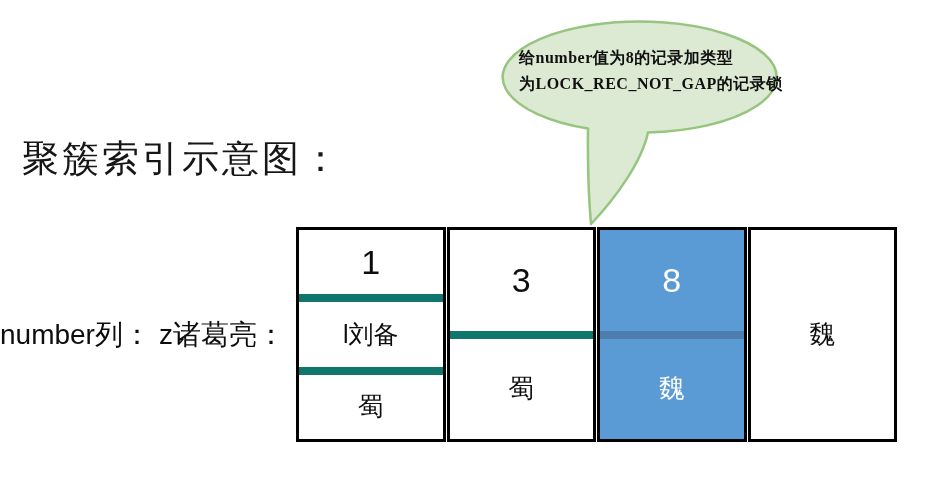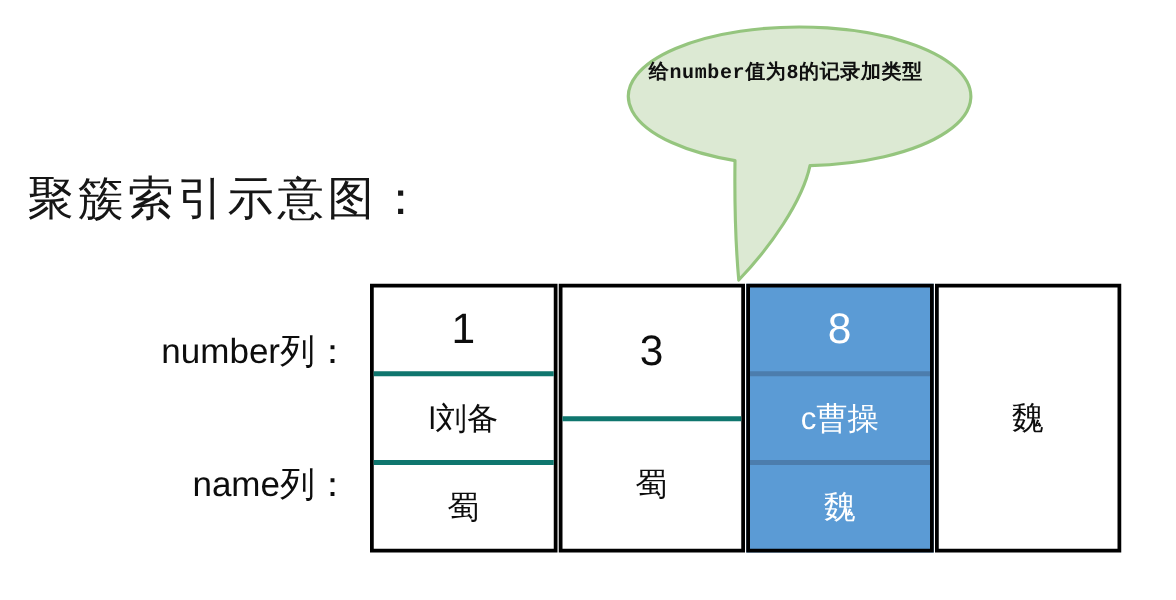--- a/index.html
+++ b/index.html
@@ -24,35 +24,35 @@
 
   
   .callout-svg {
     position: absolute; left: 0; top: 0;
     width: 941px; height: 480px;
   }
   .callout-text {
     position: absolute;
     left: 519px; top: 45px;
     width: 250px;
-    font-family: Liberation Mono, monospace;
+    font-family: Liberation Serif, serif;
     font-weight: bold;
     font-size: 16px;
     line-height: 26px;
     letter-spacing: 0.5px;
     color: #101010;
     white-space: nowrap;
   }
 
   
   .row-labels {
     position: absolute;
     left: 0; top: 227px;
     width: 288px; height: 215px;
-    display: flex; flex-direction: column;
+    display: flex; flex-direction: row;
   }
   .row-labels .label {
     flex: 1;
     display: flex; align-items: center; justify-content: flex-end;
     padding-right: 8px;
     font-size: 28px;
     color: #0d0d0d;
     white-space: nowrap;
   }
 
@@ -72,21 +72,21 @@
     box-sizing: border-box;
   }
   .index-col:last-child { margin-right: 0; }
   .index-col .cell {
     flex: 1;
     display: flex; align-items: center; justify-content: center;
     color: #0d0d0d;
     overflow: hidden;
     white-space: nowrap;
   }
-  .index-col .cell + .cell { border-top: 4px solid #0f766e; }
+  .index-col .cell + .cell { border-top: 8px solid #0f766e; }
   .cell.num  { font-size: 34px; }
   .cell.name { font-size: 25px; }
   .cell.ctry { font-size: 26px; }
 
   .index-col.highlight { background: #5B9BD5; }
   .index-col.highlight .cell { color: #ffffff; }
   .index-col.highlight .cell + .cell { border-top-color: #4C7DAD; }
 </style>
 </head>
 <body>
@@ -94,45 +94,45 @@
 <svg class="callout-svg" viewBox="0 0 941 480" xmlns="http://www.w3.org/2000/svg" aria-hidden="true">
   <path stroke-width="2.5" stroke-linejoin="round" d="M 588 128.5
            A 137 55.5 0 1 1 648 132.5
            C 642 161 616 198 591 224
            C 588.5 196 587.6 160 588 128.5
            Z" fill="#DCE9D3" stroke="#95C57E"></path>
 </svg>
 
 <div class="callout-text">
   <div>给number值为8的记录加类型</div>
+  <div>为LOCK_REC_NOT_GAP的记录锁</div>
 </div>
 
 <div class="diagram-title">聚簇索引示意图：</div>
 
 <div class="row-labels">
   <div class="label">number列：</div>
-  <div class="label">name列：</div>
+  <div class="label">z诸葛亮：</div>
 </div>
 
 <div class="index-table">
 
   <div class="index-col">
     <div class="cell num">1</div>
     <div class="cell name">l刘备</div>
     <div class="cell ctry">蜀</div>
   </div>
 
   <div class="index-col">
     <div class="cell num">3</div>
     <div class="cell ctry">蜀</div>
   </div>
 
   <div class="index-col highlight">
     <div class="cell num">8</div>
-    <div class="cell name">c曹操</div>
     <div class="cell ctry">魏</div>
   </div>
 
   <div class="index-col">
     <div class="cell ctry">魏</div>
   </div>
 
 
 </div>
 

